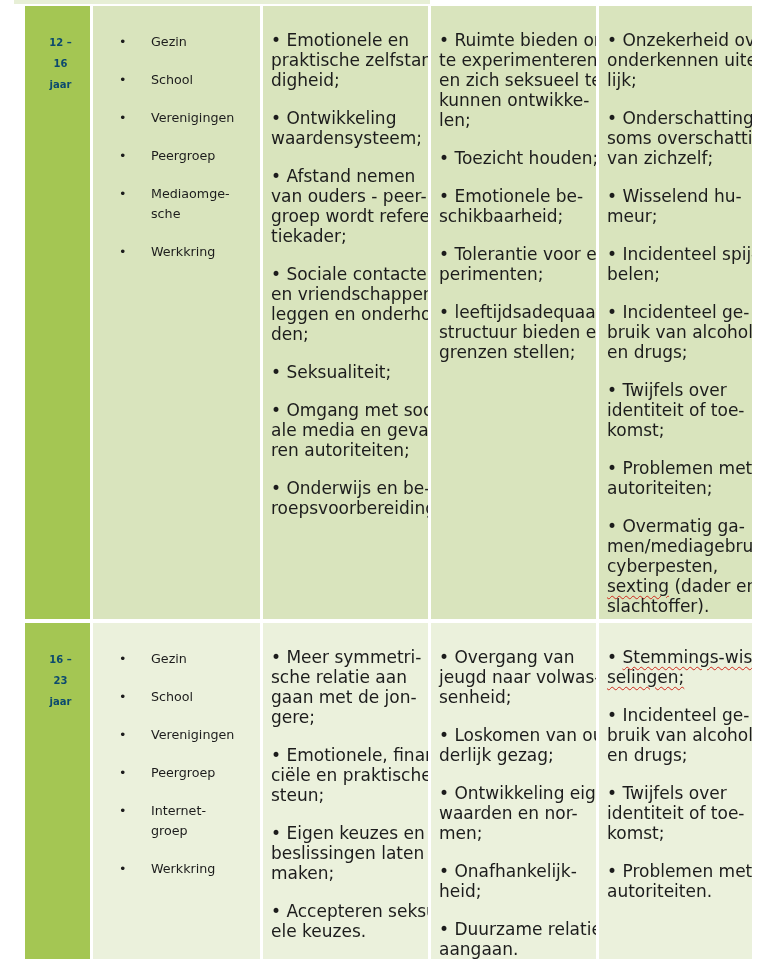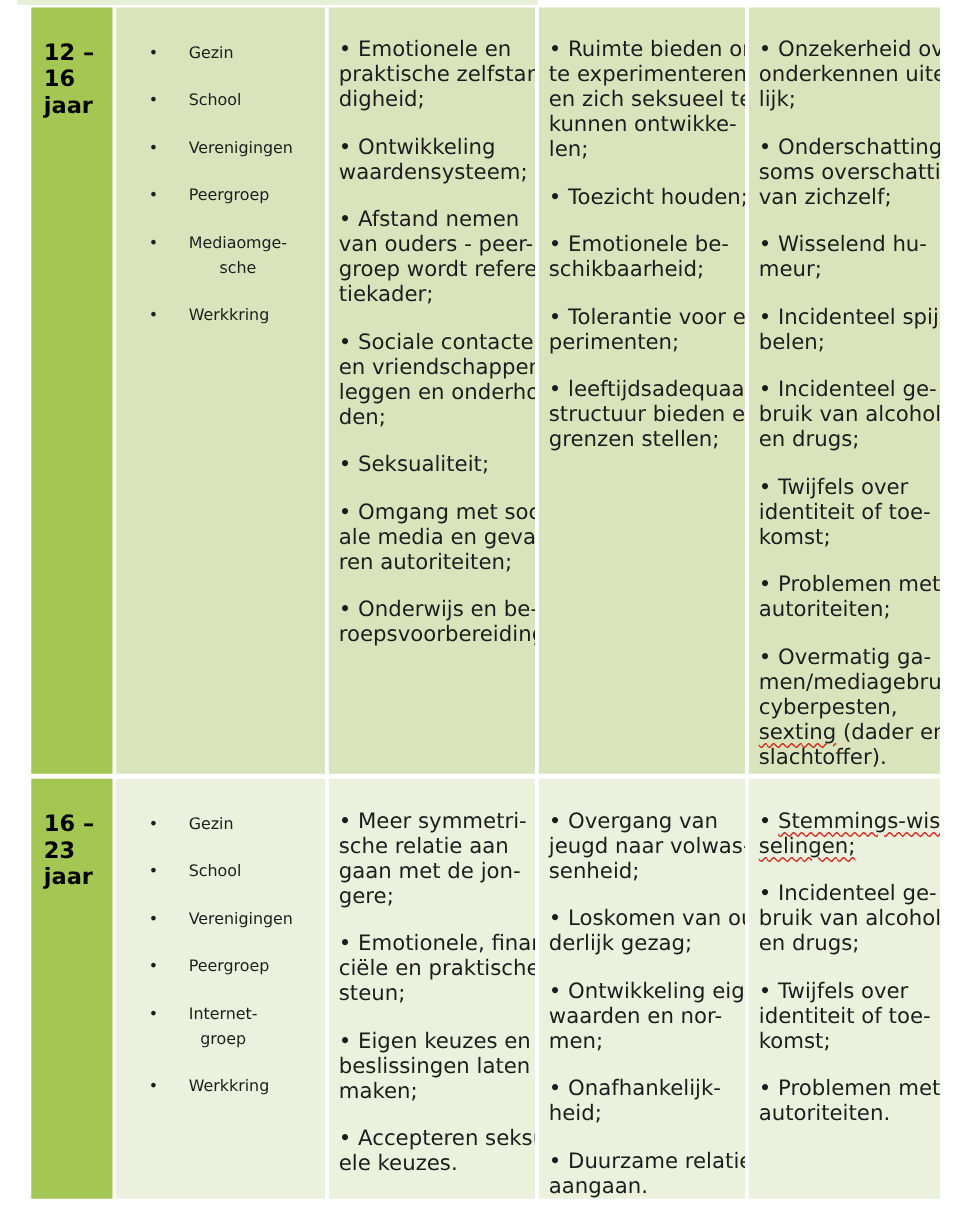--- a/index.html
+++ b/index.html
@@ -20,28 +20,28 @@
     background: #ffffff;
   }
 
   .cell { overflow: hidden; }
   .cell.band1 { background: #d9e4bd; }
   .cell.band2 { background: #ebf1dc; }
   .cell.age   { background: #a4c653; }
 
   .age { padding: 26px 4px 0 10px; }
   .age-label {
-    font-weight: bold; font-size: 18px; line-height: 21px;
-    white-space: pre; display: block; color: #000000;
+    font-weight: bold; font-size: 10px; line-height: 21px;
+    white-space: pre; display: block; color: #0c4a6e; text-align: center;
   }
 
   .ctx-cell { padding: 26px 2px 0 0; }
   .ctx-item { display: flex; padding-left: 26px; margin-bottom: 18px; }
   .ctx-bullet { width: 32px; flex: 0 0 32px; font-size: 12.7px; line-height: 20px; }
-  .ctx-label { font-size: 12.7px; line-height: 20px; white-space: pre; text-align: center; }
+  .ctx-label { font-size: 12.7px; line-height: 20px; white-space: pre; }
 
   .txt-cell { padding: 24px 6px 0 8px; }
   .txt-cell p {
     font-size: 17px; line-height: 20px; white-space: pre;
     margin: 0 0 18px 0;
   }
   .txt-cell p:last-child { margin-bottom: 0; }
 
   .squiggle {
     text-decoration: underline;

